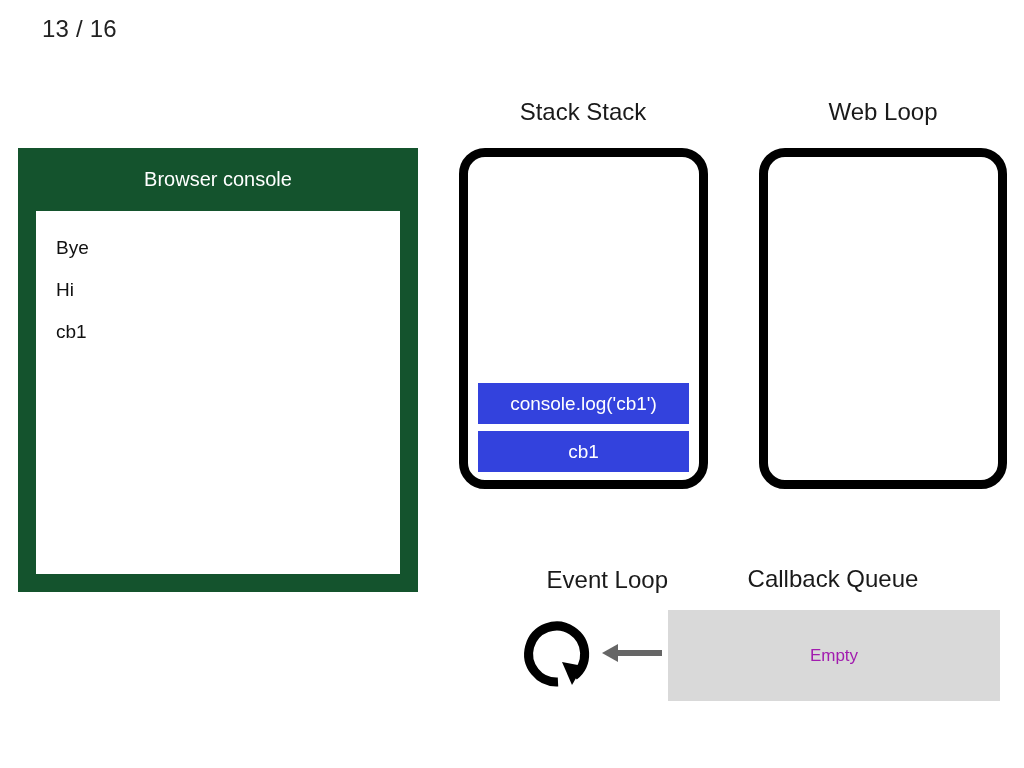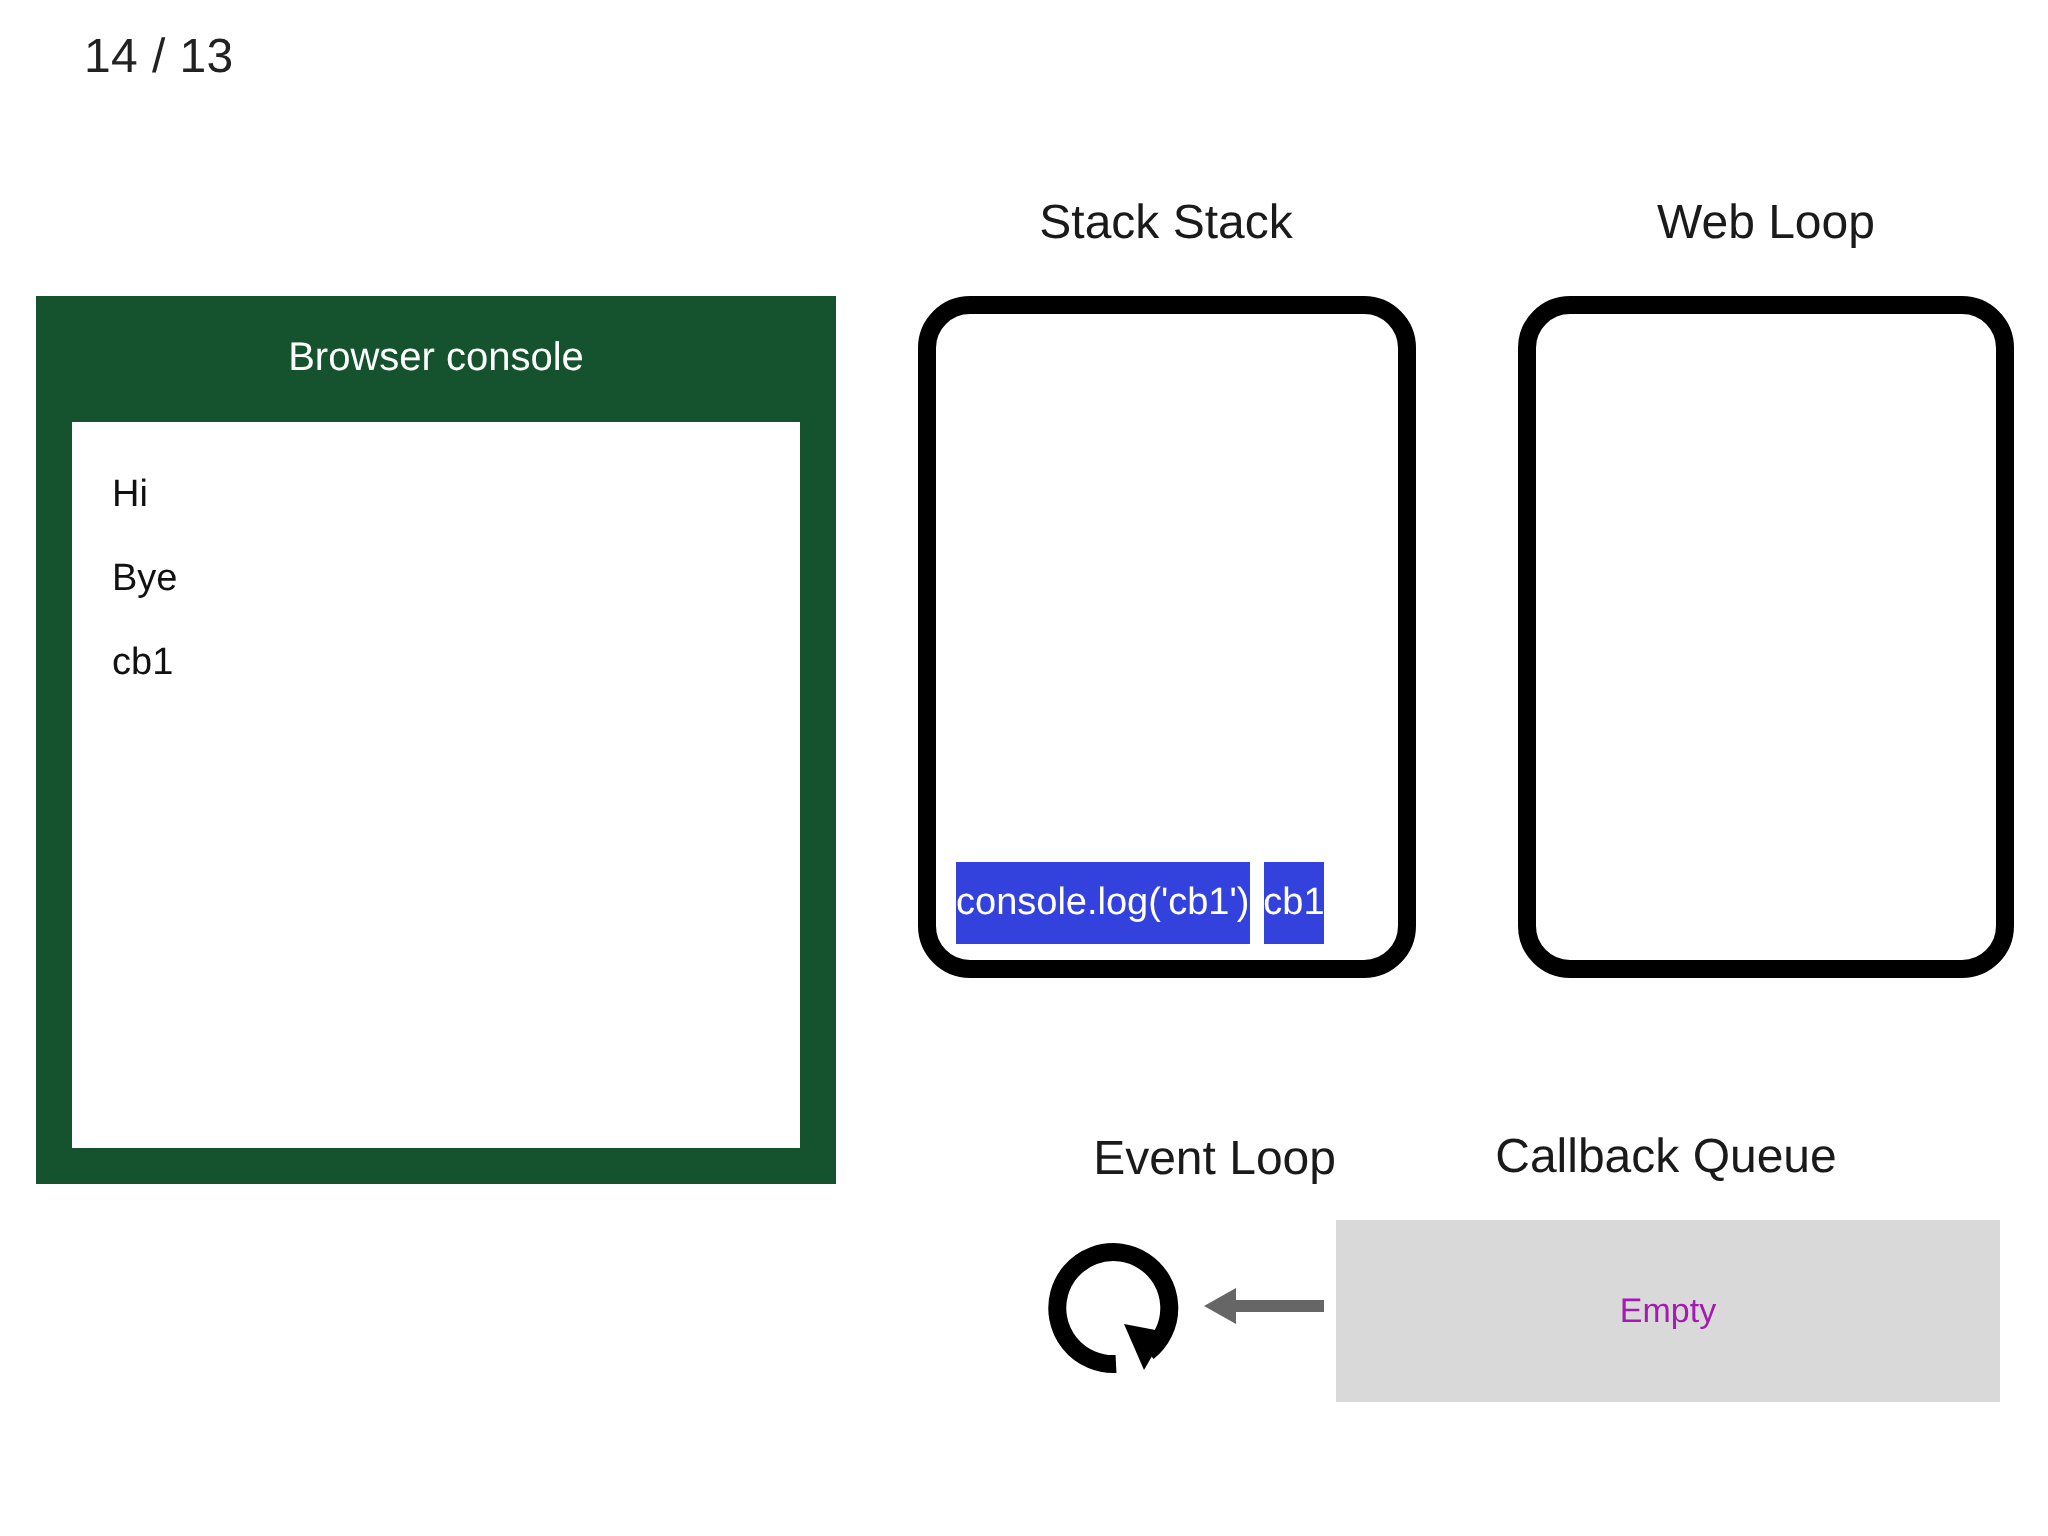--- a/index.html
+++ b/index.html
@@ -108,21 +108,21 @@
     top: 148px;
     width: 248px;
     height: 341px;
   }
   .stack-frames {
     position: absolute;
     left: 10px;
     right: 10px;
     bottom: 8px;
     display: flex;
-    flex-direction: row;
+    flex-direction: column;
     gap: 7px;
   }
   .stack-frame {
     height: 41px;
     line-height: 41px;
     background: #3342dd;
     color: #ffffff;
     font-size: 19px;
     text-align: center;
     white-space: nowrap;
@@ -161,27 +161,27 @@
     font-size: 17px;
     color: #a21caf;
     white-space: nowrap;
   }
 </style>
 </head>
 <body>
 
 <div class="stage">
 
-  <div class="slide-counter">14 / 13</div>
+  <div class="slide-counter">13 / 16</div>
 
   <div class="console-panel">
     <div class="console-title">Browser console</div>
     <div class="console-screen">
+      <div class="console-line">Bye</div>
       <div class="console-line">Hi</div>
-      <div class="console-line">Bye</div>
       <div class="console-line">cb1</div>
     </div>
   </div>
 
   <div class="panel-heading" id="call-stack-heading">Stack Stack</div>
   <div class="stack-box" id="call-stack-box">
     <div class="stack-frames">
       <div class="stack-frame">console.log('cb1')</div>
       <div class="stack-frame">cb1</div>
     </div>

